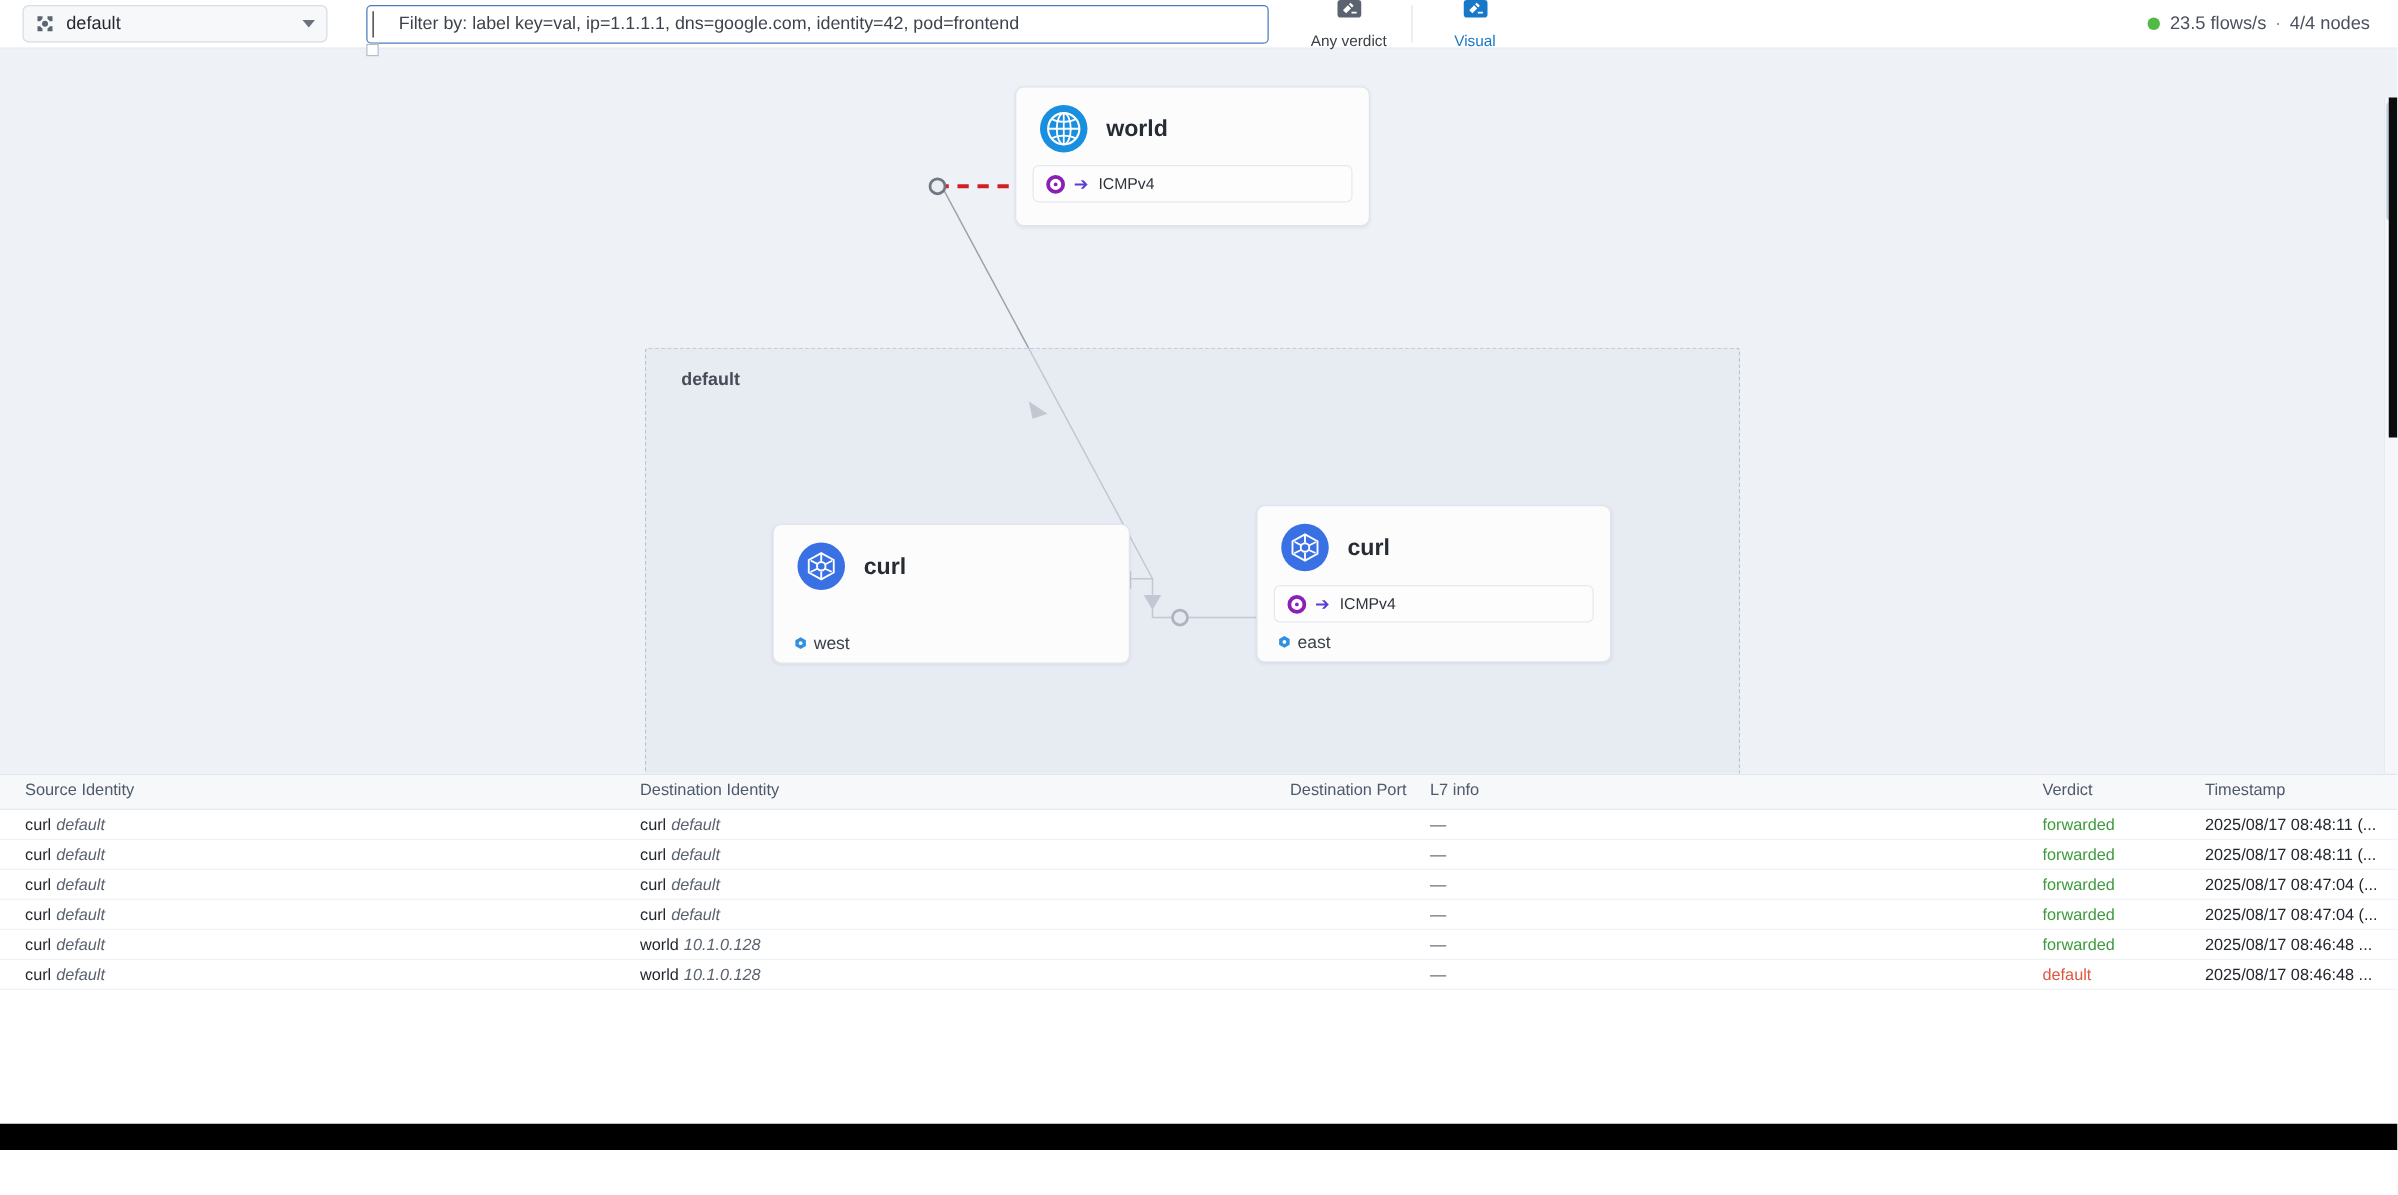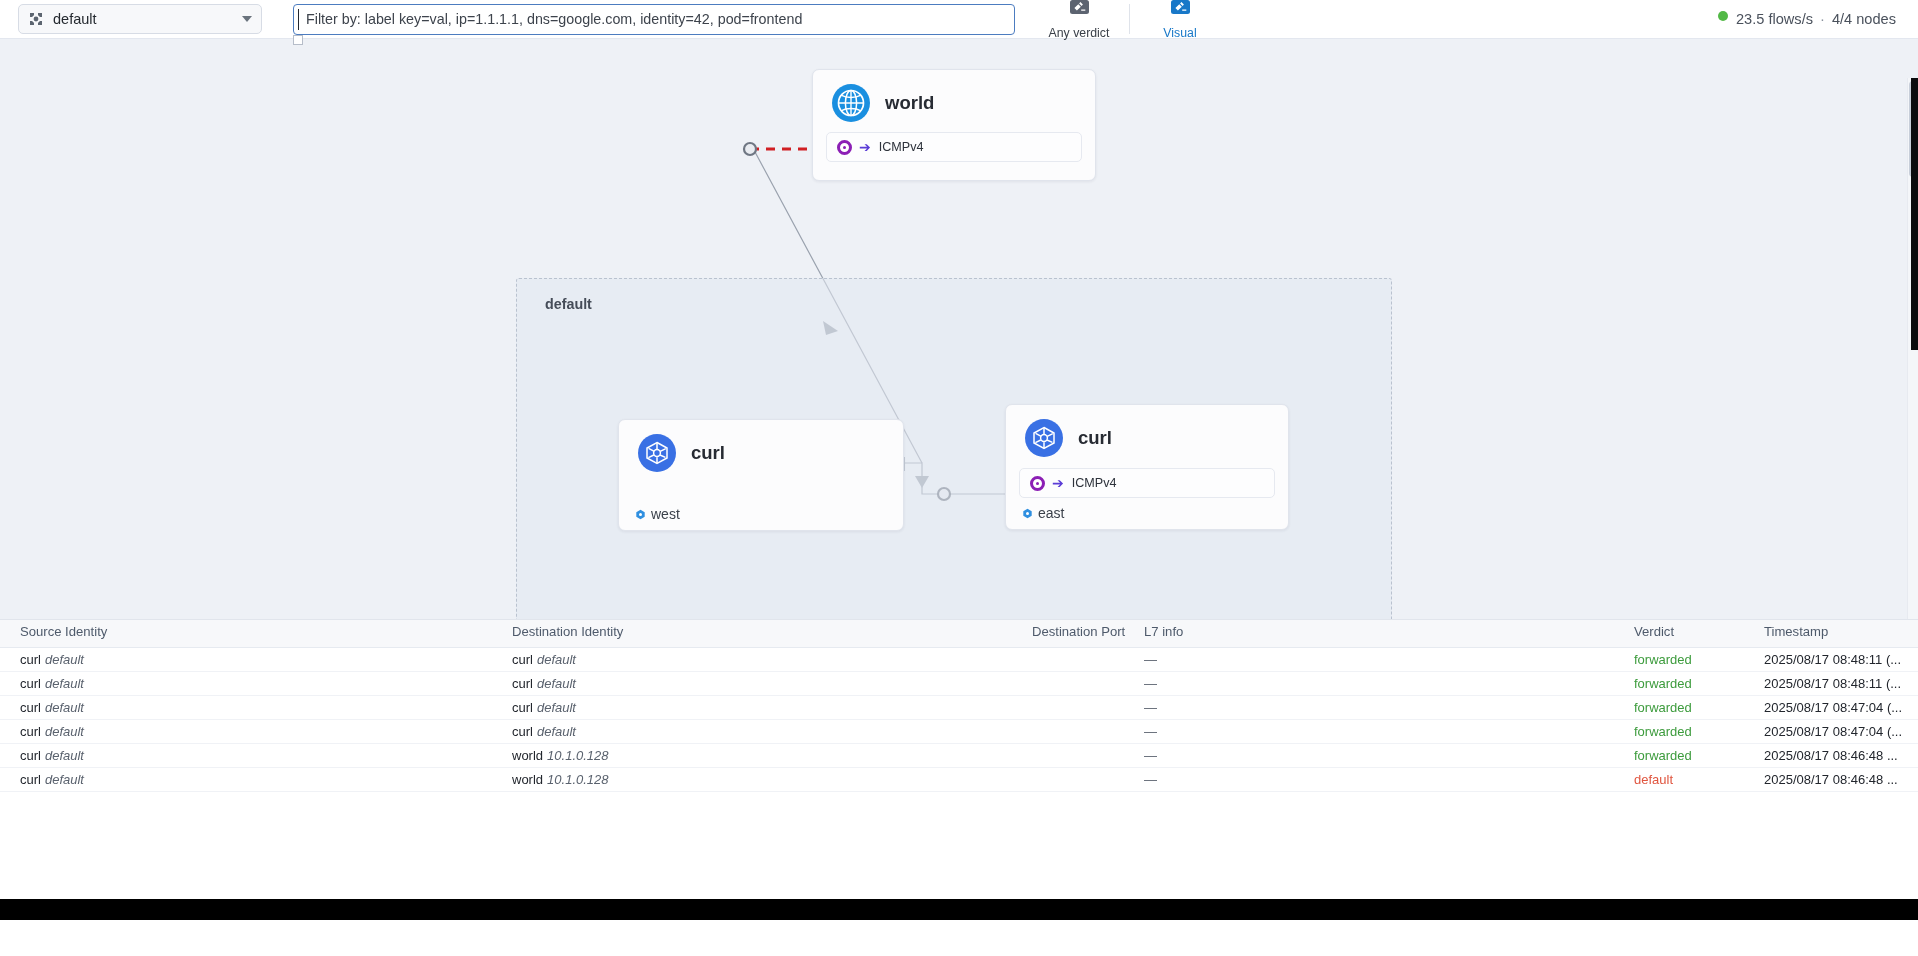--- a/index.html
+++ b/index.html
@@ -45,21 +45,21 @@
     margin-left: 6px;
   }
 
   .filter-wrap { margin-left: 31px; position: relative; }
   .filter-input {
     width: 722px; height: 31px;
     border: 1.6px solid #4c7cc0; border-radius: 4px;
     background: #ffffff;
     font-family: "Liberation Sans", sans-serif;
     font-size: 14.3px; color: #23272e;
-    padding: 0 12px;
+    padding: 0 25px;
     outline: none;
   }
   .filter-input::placeholder { color: #3d434c; opacity: 1; }
   .filter-caret {
     position: absolute; left: 5px; top: 5px;
     width: 1px; height: 21px; background: #23272e;
   }
   .filter-handle {
     position: absolute; left: 0px; bottom: -10px;
     width: 10px; height: 10px;
@@ -78,21 +78,21 @@
   .tb-btn .tb-label { font-size: 12.3px; line-height: 12px; }
   #btn-verdict { margin-left: 16px; }
   #btn-verdict .glyph { background: #5c6370; }
   #btn-verdict .tb-label { color: #3a4049; }
   .tb-divider { width:1px; height:30px; background:#dfe3ea; margin: 0 2px; }
   #btn-visual .glyph { background: #1878c8; }
   #btn-visual .tb-label { color: #1878c8; }
 
   .status {
     margin-left: auto; margin-right: 22px;
-    display: flex; align-items: flex-start;
+    display: flex; align-items: center;
     font-size: 14.6px; color: #4a515c; white-space: nowrap;
   }
   .dot-green {
     width: 10px; height: 10px; border-radius: 50%;
     background: #52b946; margin-right: 8px;
   }
   .status .sep { margin: 0 7px; color:#8a929d; }
 
   
   .canvas {

